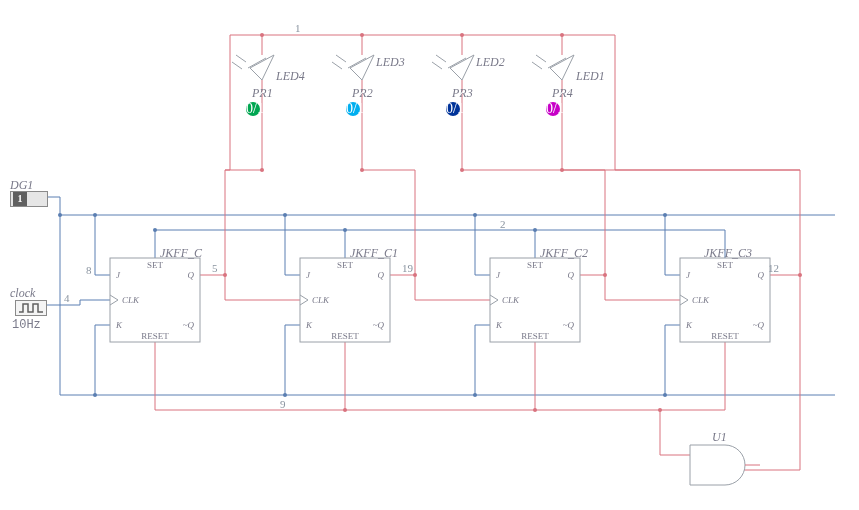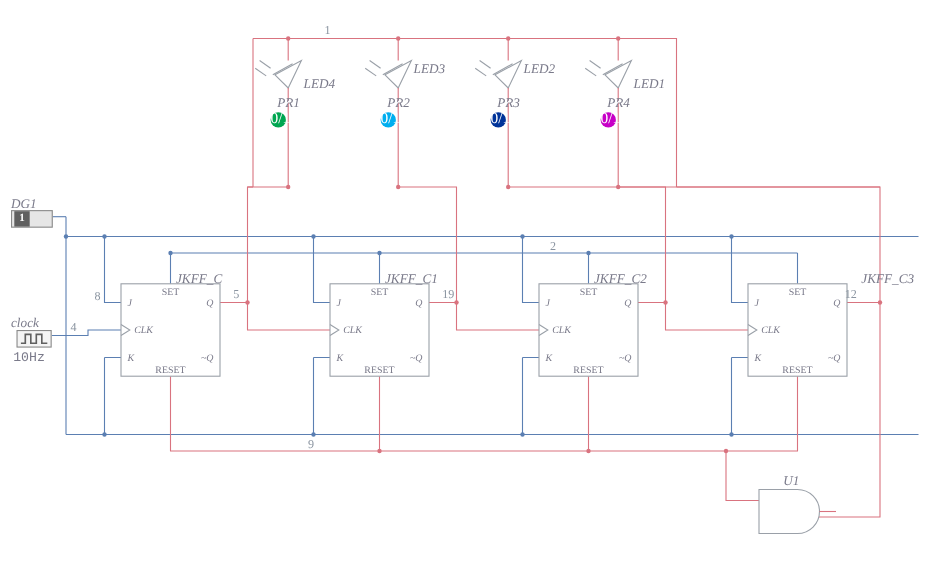--- a/index.html
+++ b/index.html
@@ -277,21 +277,21 @@
 <span class="lbl" style="left:552px;top:86px">PR4</span>
 
 <div class="probe" style="left:246px;top:102px;background:#00a651">0/1</div>
 <div class="probe" style="left:346px;top:102px;background:#00aeef">0/1</div>
 <div class="probe" style="left:446px;top:102px;background:#003399">0/1</div>
 <div class="probe" style="left:546px;top:102px;background:#c700c7">0/1</div>
 
 <span class="lbl" style="left:160px;top:246px">JKFF_C</span>
 <span class="lbl" style="left:350px;top:246px">JKFF_C1</span>
 <span class="lbl" style="left:540px;top:246px">JKFF_C2</span>
-<span class="lbl" style="left:783px;top:246px">JKFF_C3</span>
+<span class="lbl" style="left:704px;top:246px">JKFF_C3</span>
 
 <span class="lbl" style="left:712px;top:430px">U1</span>
 
 <span class="lbl" style="left:10px;top:178px">DG1</span>
 <div class="dg" style="left:10px;top:191px">
   <div class="digit">1</div>
 </div>
 
 <span class="lbl" style="left:10px;top:286px">clock</span>
 <div class="clkbox" style="left:15px;top:300px">

